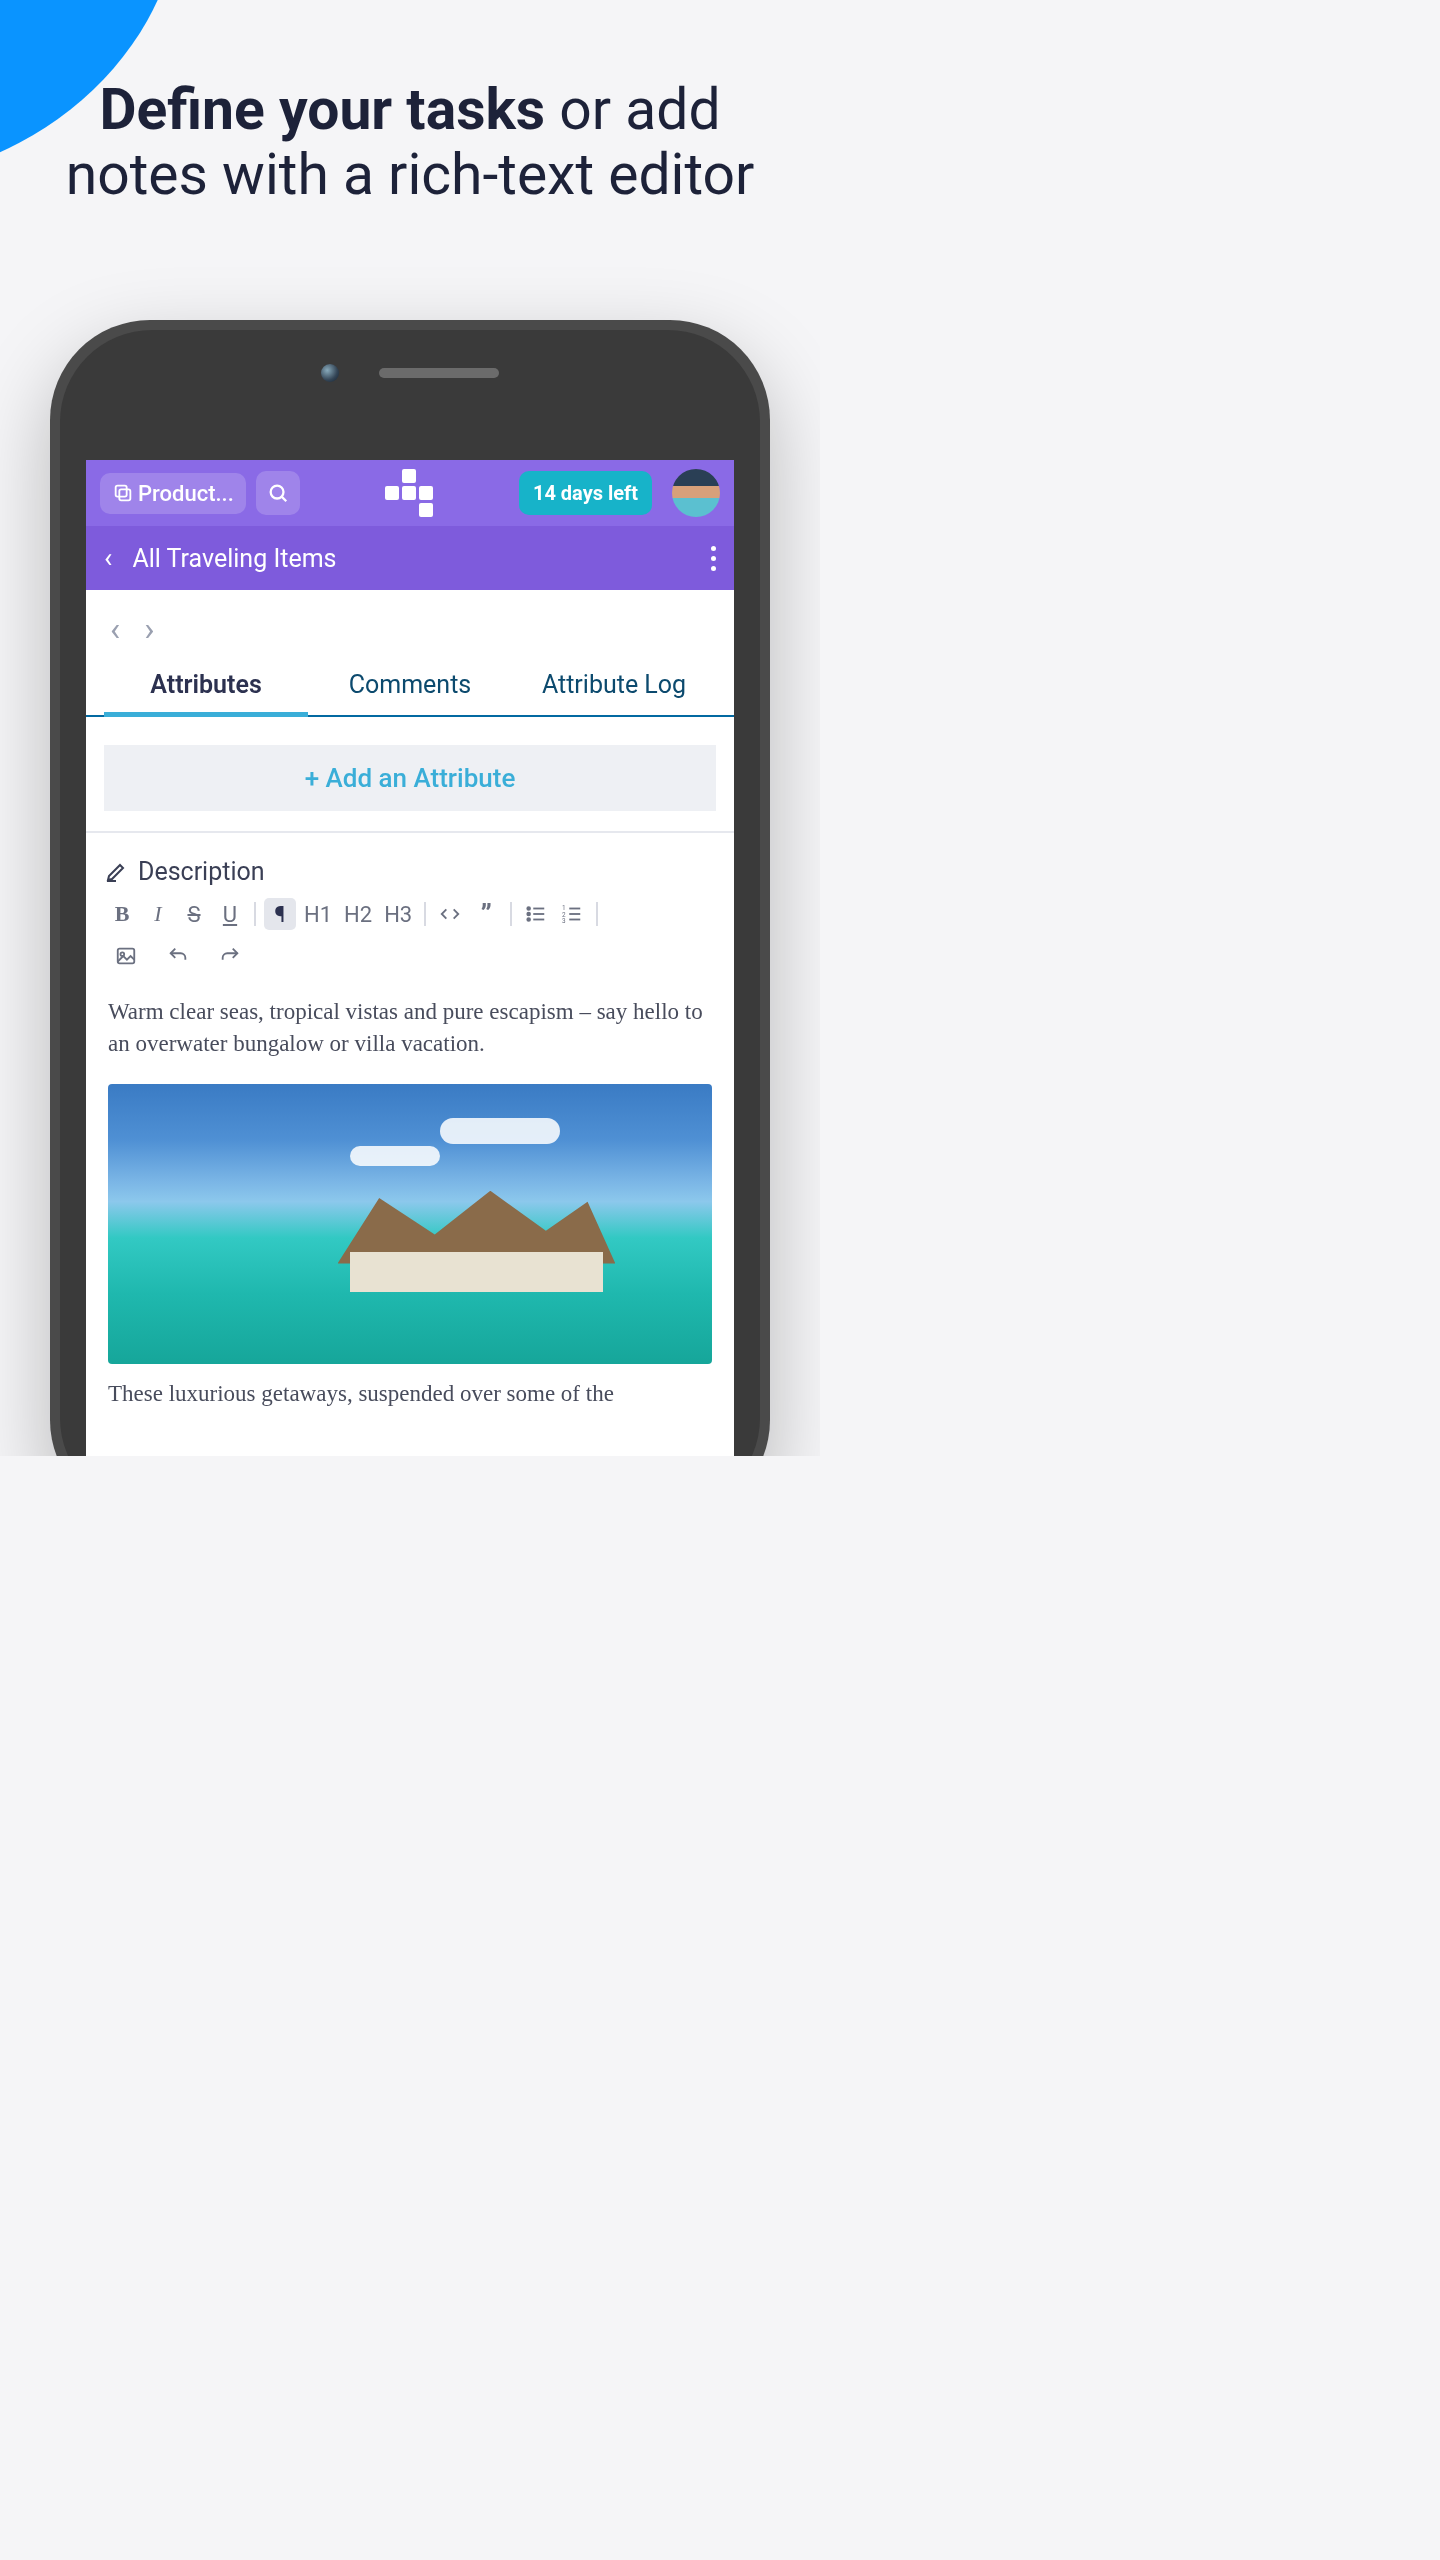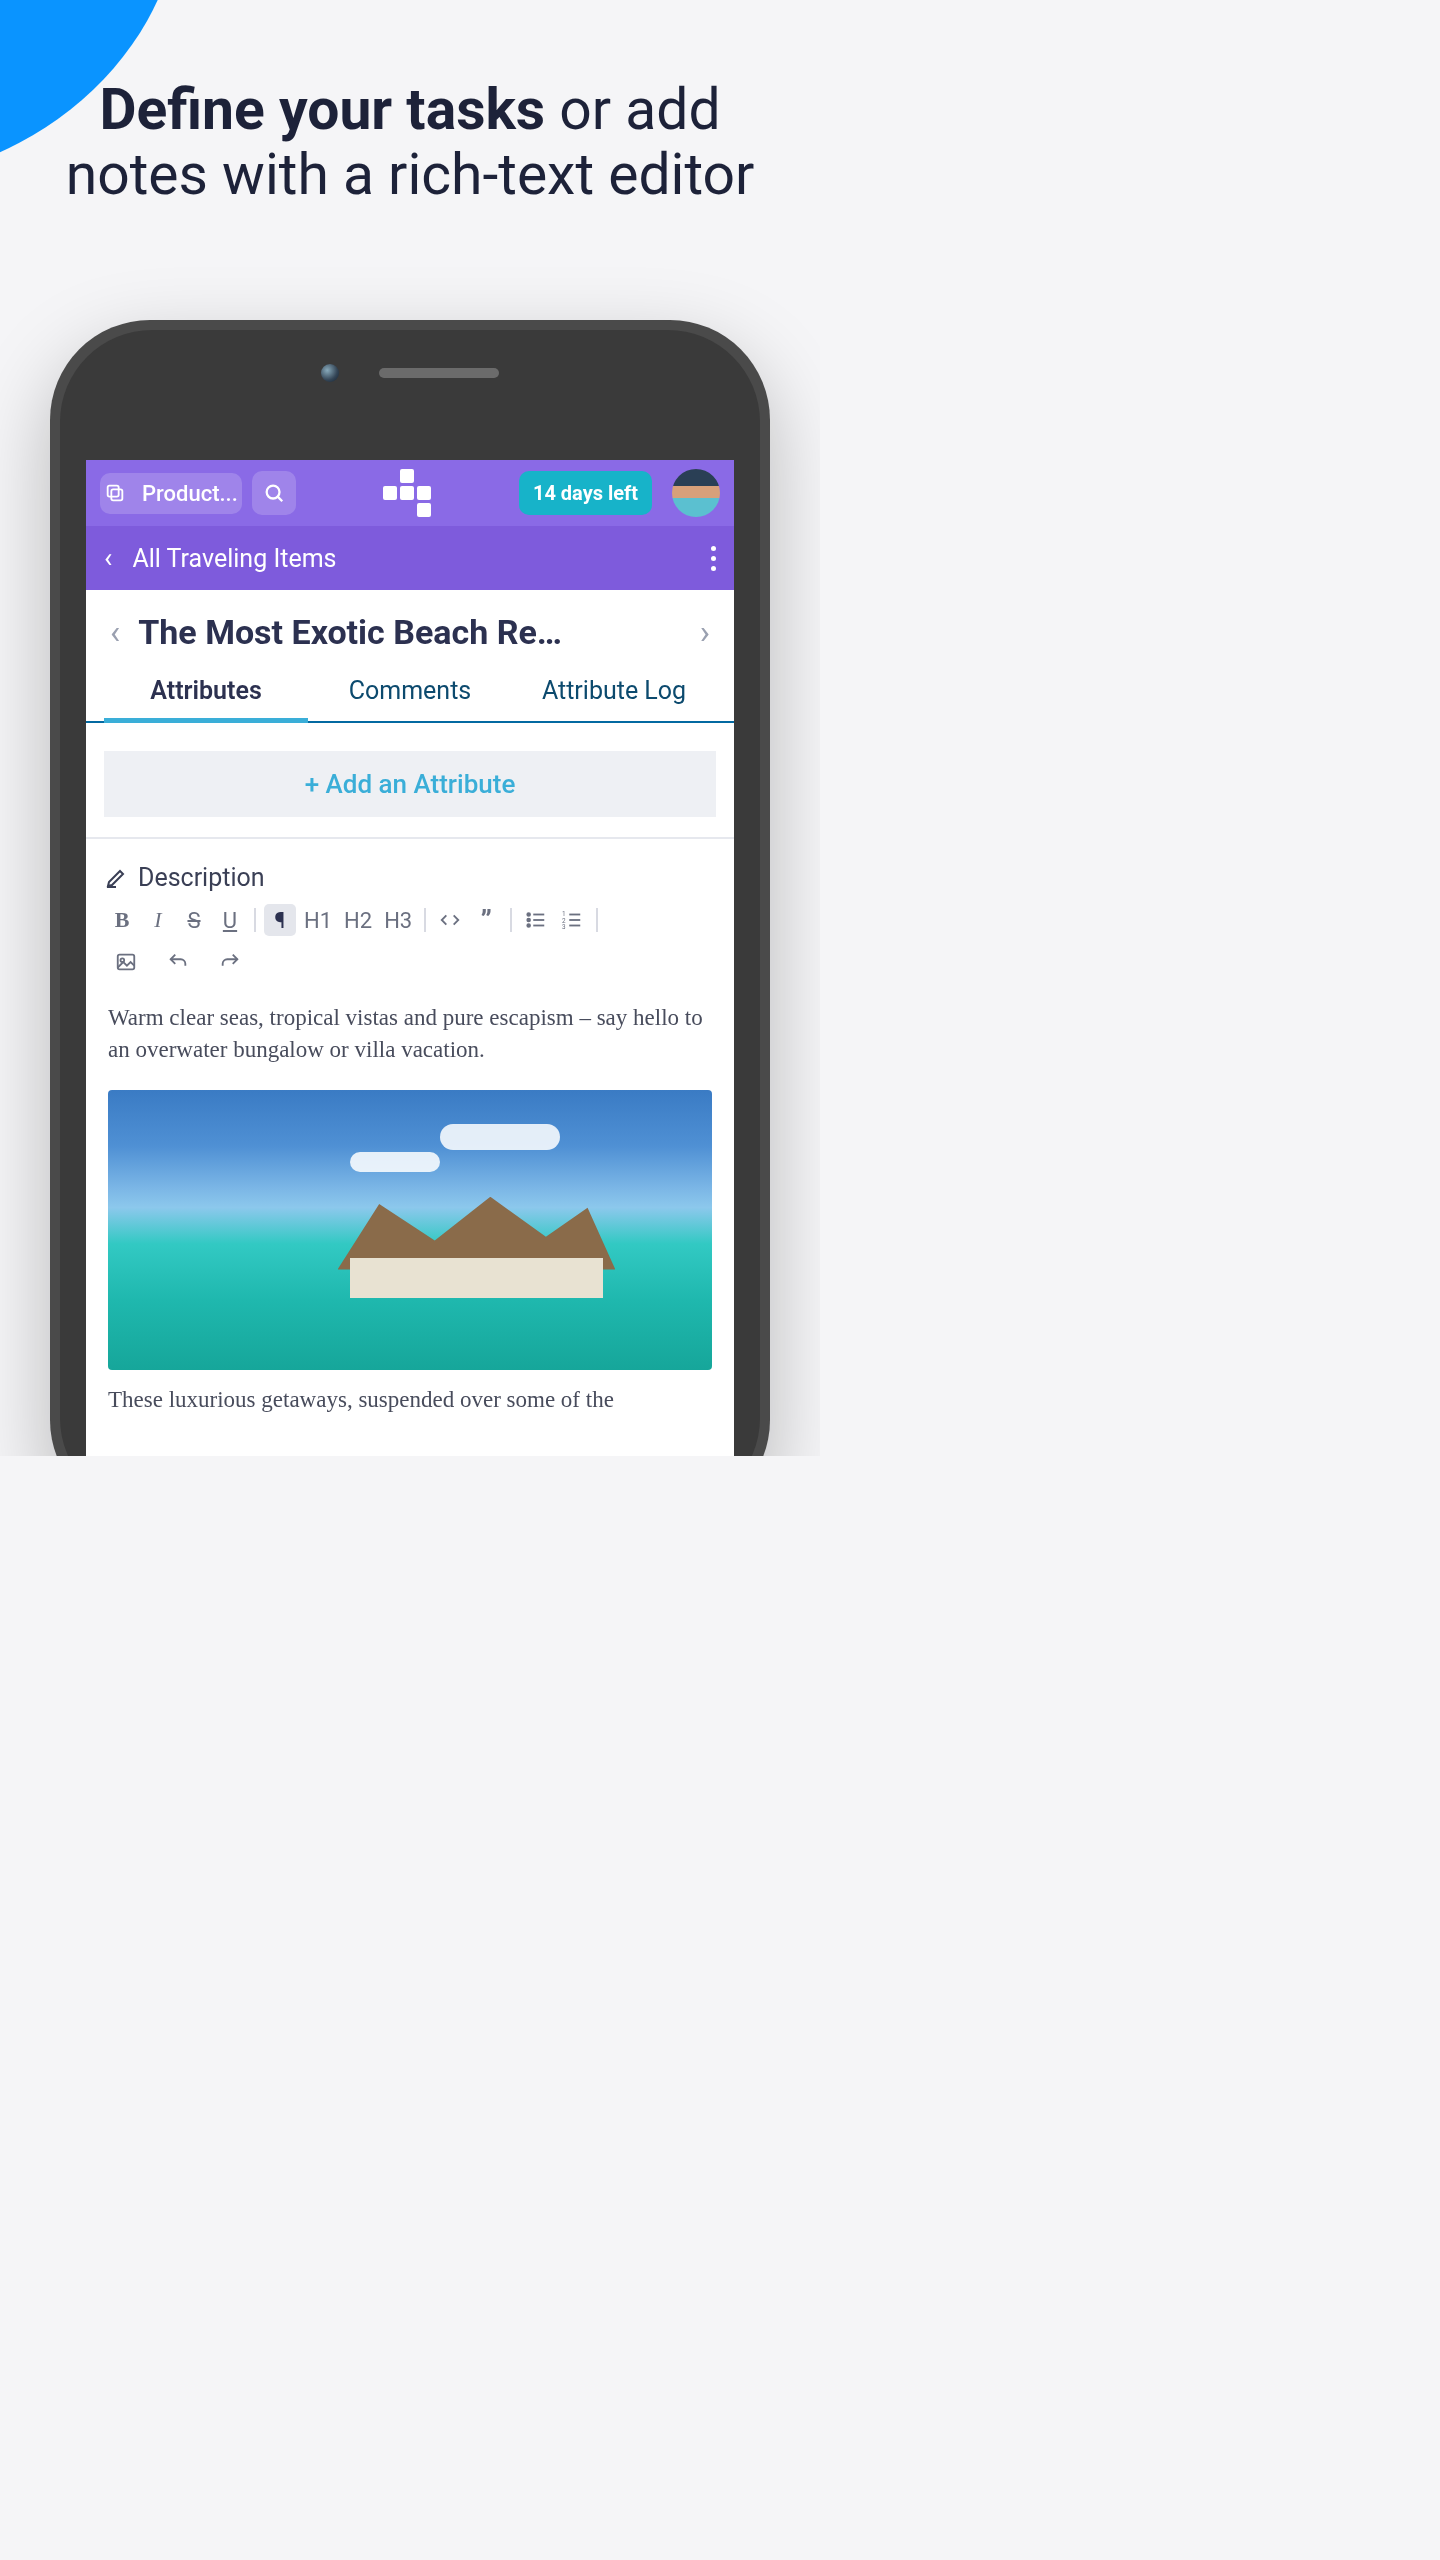--- a/index.html
+++ b/index.html
@@ -83,24 +83,24 @@
   height: 66px;
   background: #8a6ae6;
   display: flex;
   align-items: center;
   padding: 0 14px;
   gap: 10px;
 }
 .proj-chip {
   display: flex;
   align-items: center;
-  gap: 16px;
+  gap: 4px;
   background: rgba(255,255,255,0.18);
   border-radius: 10px;
-  padding: 8px 4px;
+  padding: 8px 12px;
   color: #fff;
   font-size: 22px;
   font-weight: 500;
 }
 .proj-chip svg { width: 22px; height: 22px; stroke: #fff; fill: none; stroke-width: 2; }
 .search-btn {
   width: 44px; height: 44px; border-radius: 10px;
   background: rgba(255,255,255,0.18);
   display: flex; align-items: center; justify-content: center;
 }
@@ -322,21 +322,20 @@
         </div>
         <div class="kebab">
           <span></span>
             <span></span>
             <span></span>
         </div>
       </div>
 
       <div class="title-row">
         <span class="nav-chev">‹</span>
-        <span class="title">The Most Exotic Beach Re…</span>
         <span class="nav-chev">›</span>
       </div>
 
       <div class="tabs">
         <div class="tab active">Attributes</div>
         <div class="tab">Comments</div>
         <div class="tab">Attribute Log</div>
       </div>
 
       <div class="add-attr">+  Add an Attribute</div>

